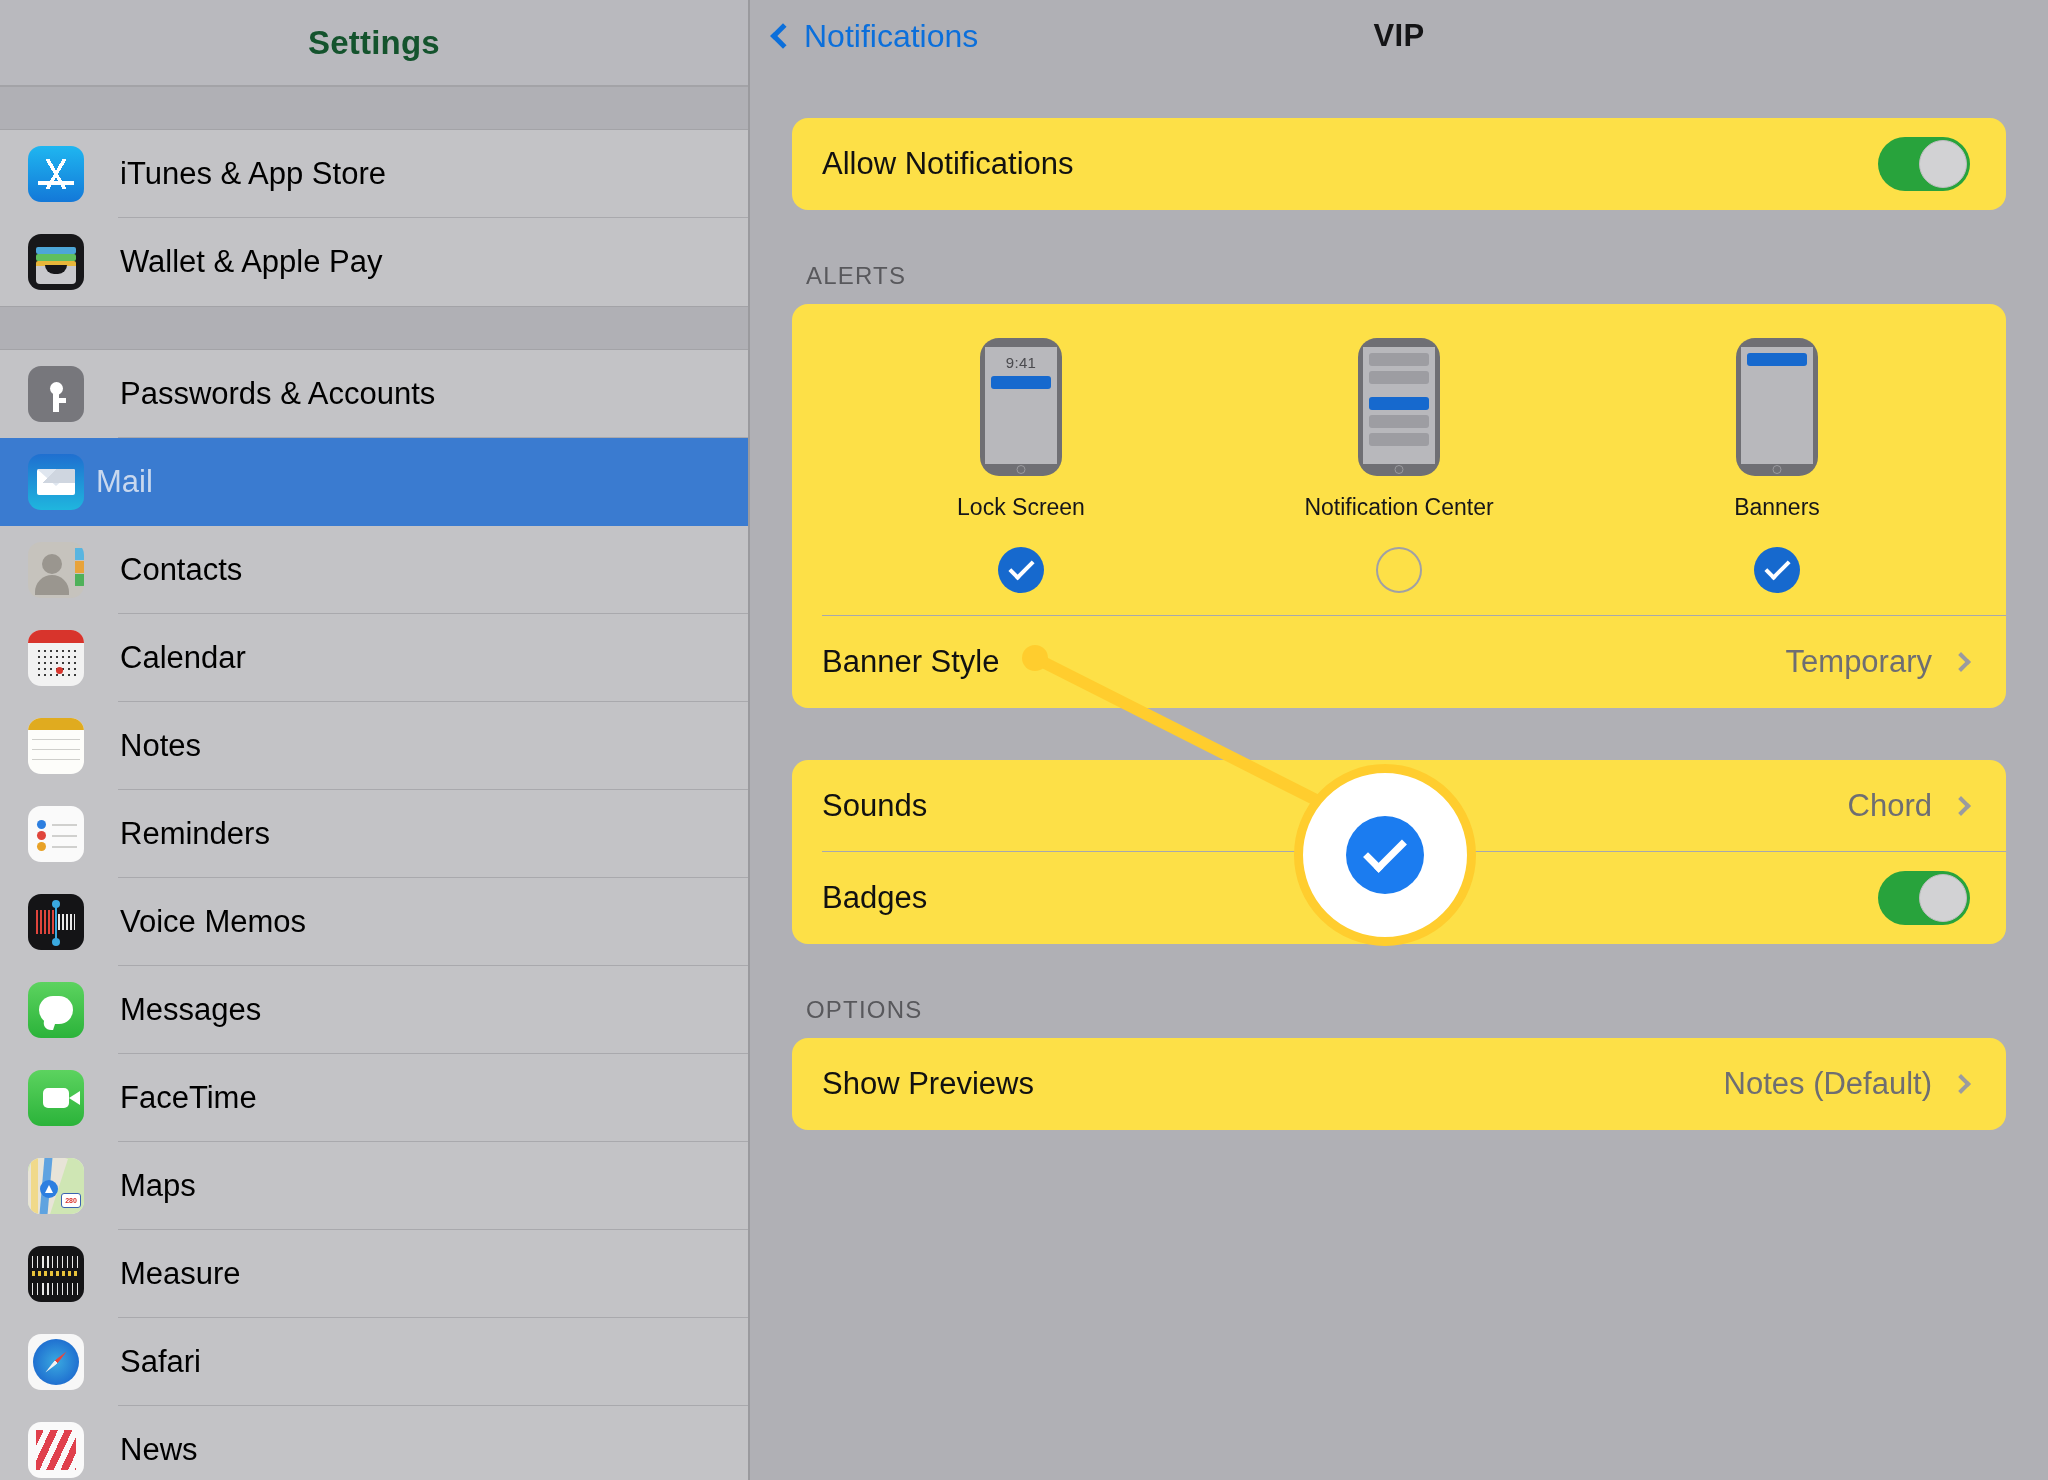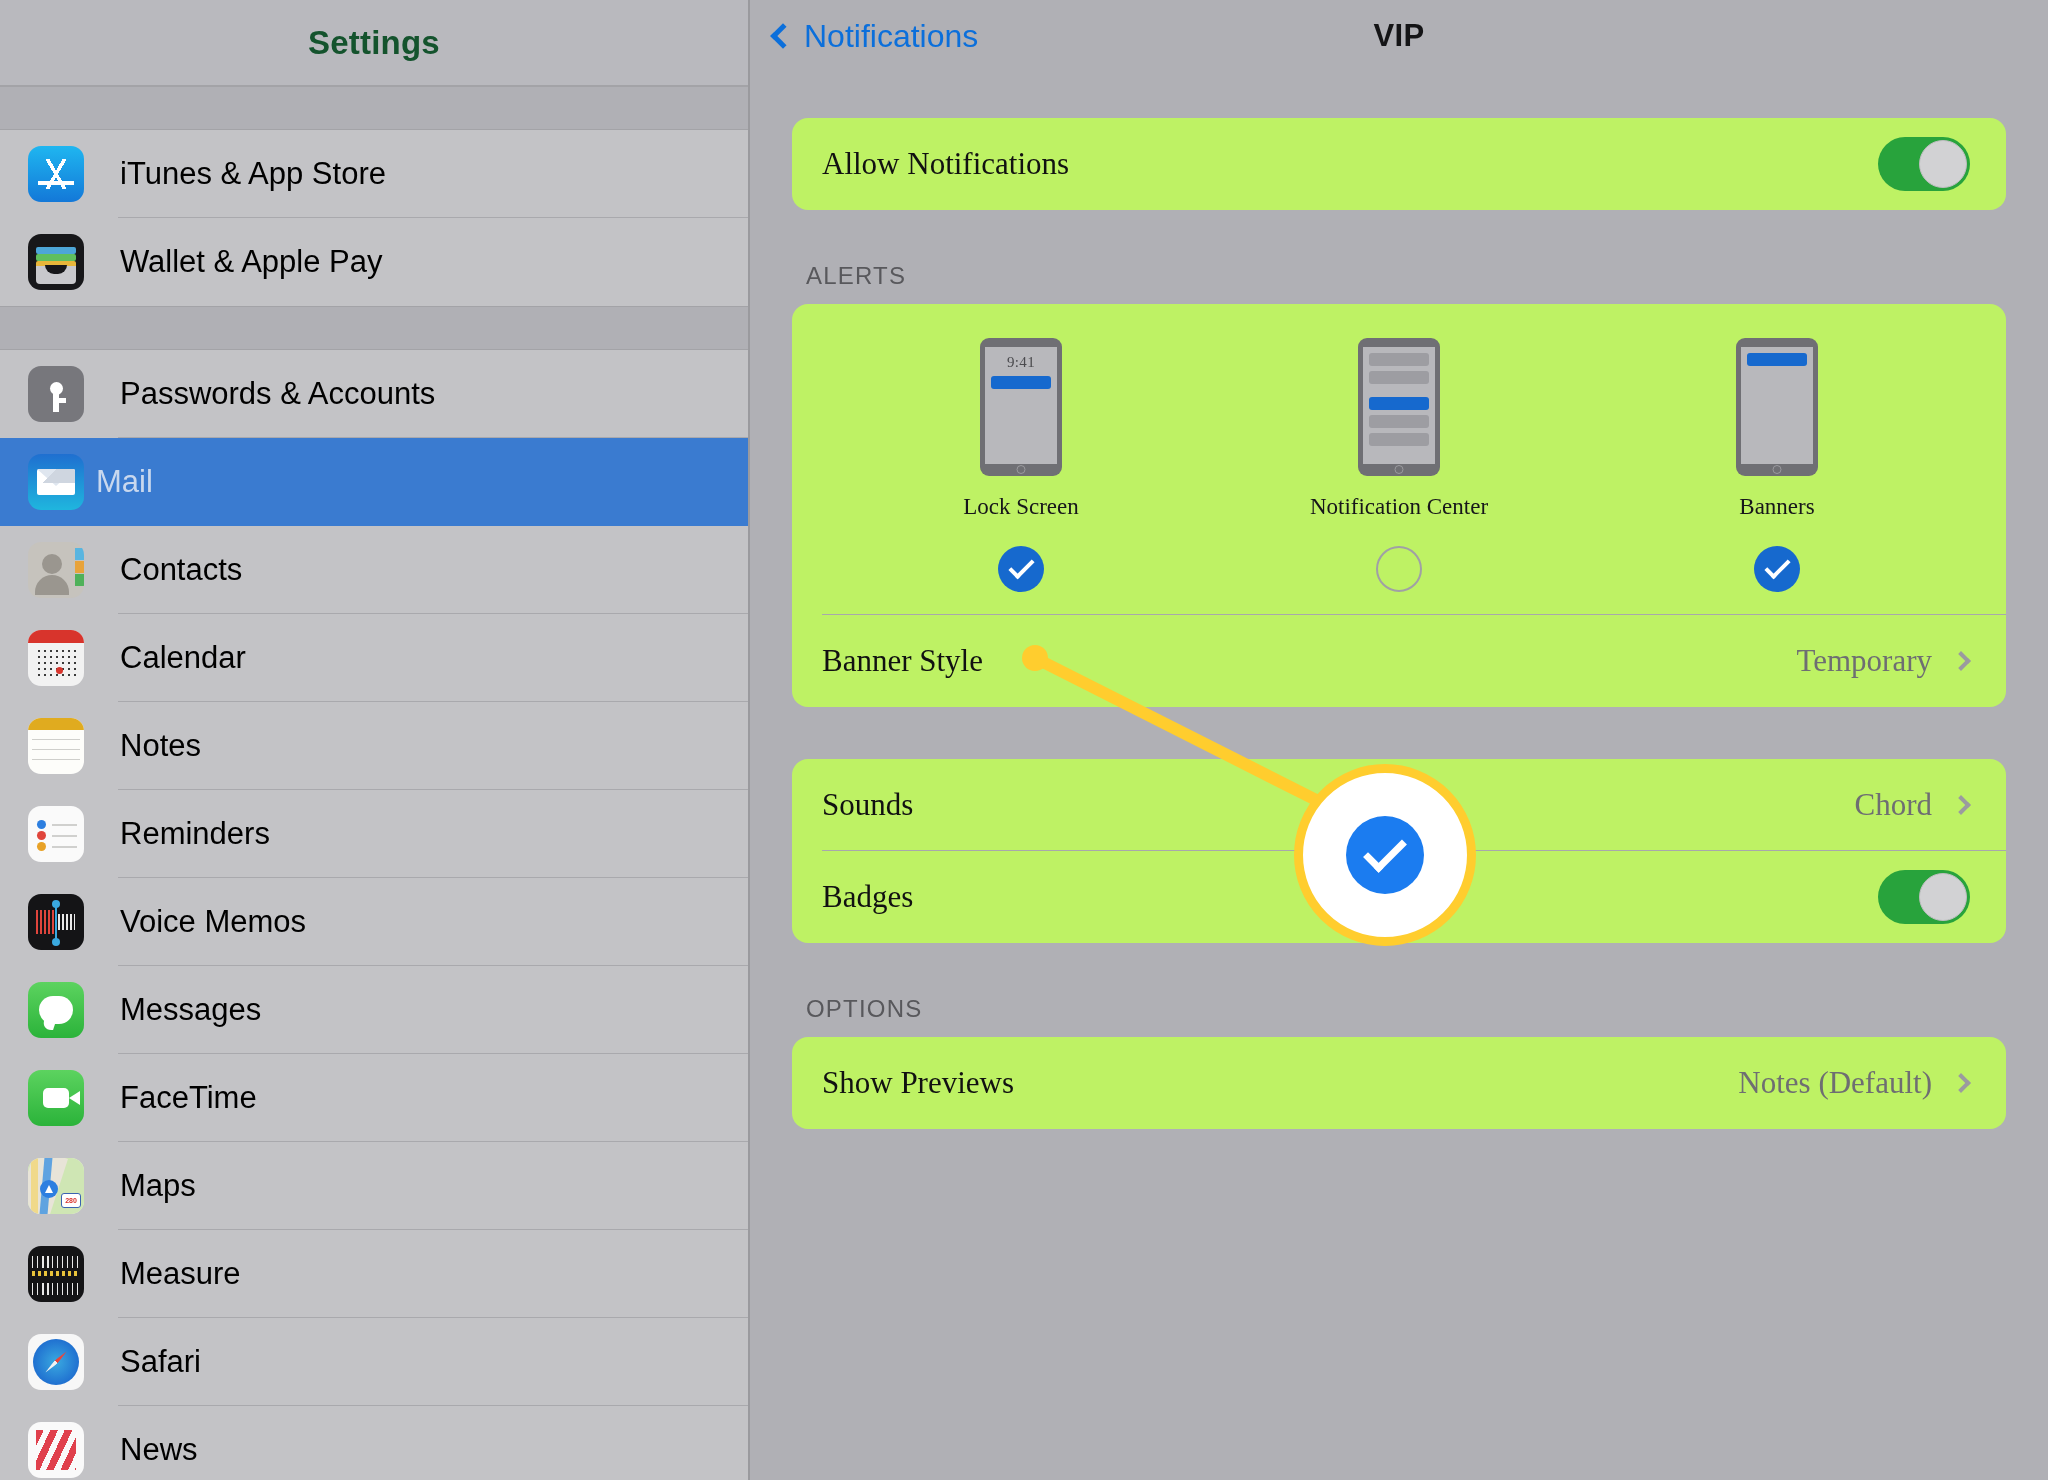--- a/index.html
+++ b/index.html
@@ -201,24 +201,23 @@
   }
   .nav-back-label { font-size: 32px; color: #0b6fdb; }
   .nav-title {
     position: absolute; left: 50%; transform: translateX(-50%);
     font-size: 31px; font-weight: bold; color: #141416;
     letter-spacing: .3px;
   }
 
   .card {
     margin: 0 42px;
-    background: #bef264;
+    background: #fde047;
     border-radius: 16px;
     overflow: hidden;
-    font-family: Liberation Serif, serif;
   }
   .section-label {
     font-size: 24px; color: #58585c;
     letter-spacing: 1.2px;
     padding: 0 0 14px 56px;
   }
   .spacer-46 { height: 46px; }
   .spacer-52 { height: 52px; }
 
   .row {
@@ -262,21 +261,21 @@
     display: flex; align-items: flex-start;
     padding: 0 40px;
   }
   .prev-col {
     flex: 1;
     display: flex; flex-direction: column; align-items: center;
   }
   .device {
     width: 82px; height: 138px;
     background: #6f6f74;
-    border-radius: 9px;
+    border-radius: 19px;
     padding: 9px 5px 12px 5px;
     position: relative;
   }
   .device .screen {
     width: 100%; height: 100%;
     background: #b8b8bc;
     position: relative;
     overflow: hidden;
   }
   .device .home {

